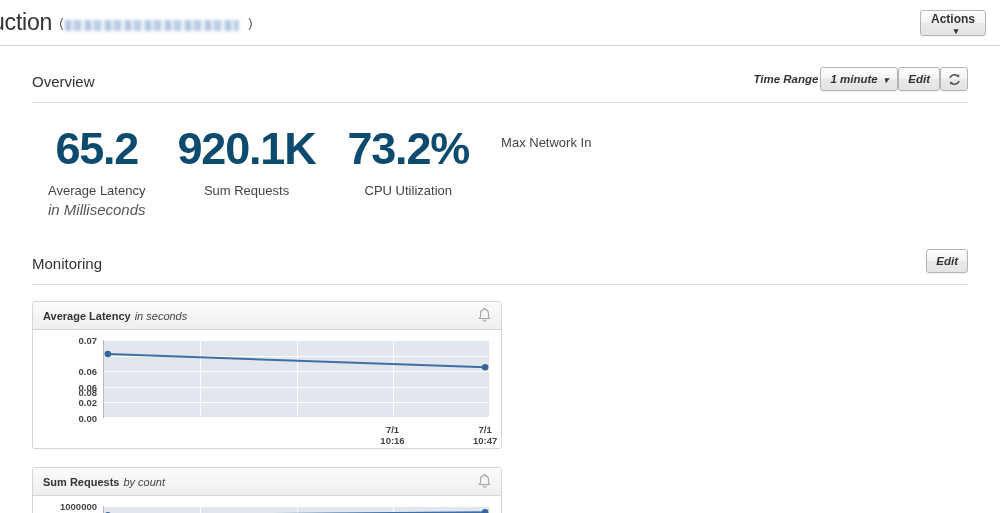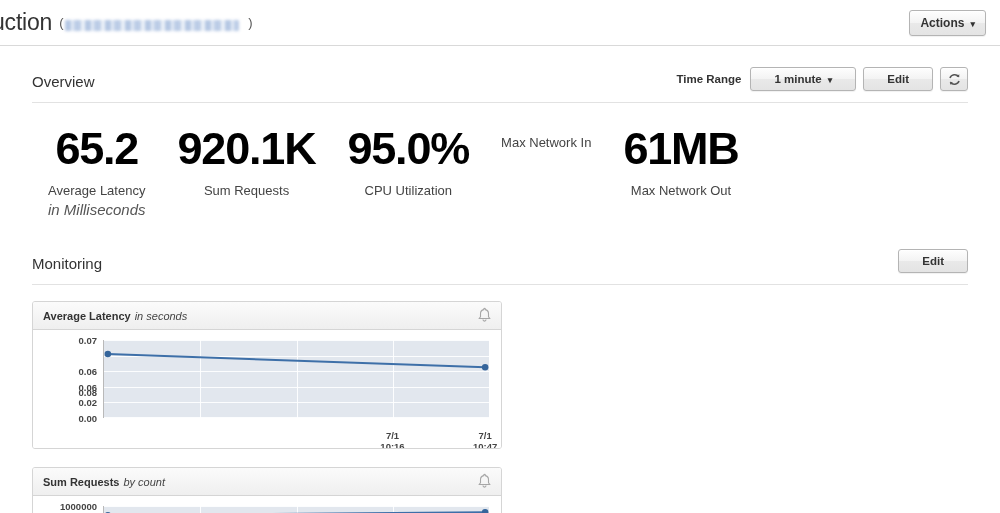--- a/index.html
+++ b/index.html
@@ -57,21 +57,21 @@
     filter: blur(1.6px);
     opacity: 0.85;
   }
 
   
   .btn {
     display: inline-flex;
     align-items: center;
     justify-content: center;
     height: 24px;
-    padding: 0 23px;
+    padding: 0 9px;
     box-sizing: border-box;
     font-size: 11.5px;
     font-weight: bold;
     color: #333;
     background: linear-gradient(to bottom, #fefefe 0%, #f3f3f3 50%, #e9e9e9 51%, #e4e4e4 100%);
     border: 1px solid #b4b4b4;
     border-radius: 3px;
     box-shadow: 0 1px 0 rgba(255,255,255,0.75) inset, 0 1px 1px rgba(0,0,0,0.06);
     cursor: pointer;
     white-space: nowrap;
@@ -84,20 +84,21 @@
     transform: translateY(1px);
   }
   .btn-icon { width: 28px; padding: 0; }
   .actions-btn {
     position: absolute;
     right: 14px;
     top: 10px;
     height: 26px;
     padding: 0 10px;
     font-size: 12px;
+    flex-direction: column;
   }
 
   
   .content { padding: 0 32px; box-sizing: border-box; }
 
   .section-head {
     position: relative;
     display: flex;
     align-items: center;
     height: 42px;
@@ -108,41 +109,41 @@
     font-size: 15px;
     color: #333;
     font-weight: 400;
   }
   .section-tools {
     position: absolute;
     right: 0;
     top: 7px;
     display: flex;
     align-items: center;
-    gap: 7px;
+    font-style: italic;
   }
   .tool-label {
     font-size: 11.5px;
     font-weight: bold;
     color: #333;
     margin-right: 2px;
   }
 
   
   .metrics {
     display: flex;
     align-items: flex-start;
     padding: 22px 0 10px 0;
   }
   .metric { text-align: center; padding: 0 16px; }
   .metric-value {
     font-size: 45px;
     line-height: 48px;
     font-weight: bold;
-    color: #000000;
+    color: #0c4a6e;
     letter-spacing: -1.2px;
   }
   .metric-label {
     margin-top: 10px;
     font-size: 13px;
     color: #444;
   }
   .metric-sub {
     margin-top: 3px;
     font-size: 15px;
@@ -235,21 +236,21 @@
     position: absolute;
     top: 0; bottom: 0;
     width: 1px;
     background: rgba(255,255,255,0.9);
   }
   .plot svg { position: absolute; inset: 0; width: 100%; height: 100%; overflow: visible; }
   .x-labels {
     position: absolute;
     left: 60px;
     right: 2px;
-    top: 90px;
+    top: 84px;
     height: 24px;
   }
   .x-label {
     position: absolute;
     text-align: center;
     font-size: 9.5px;
     font-weight: bold;
     color: #444;
     line-height: 11px;
     transform: translateX(-50%);
@@ -300,31 +301,26 @@
         <div class="metric-value">65.2</div>
         <div class="metric-label">Average Latency</div>
         <div class="metric-sub">in Milliseconds</div>
       </div>
       <div class="metric">
         <div class="metric-value">920.1K</div>
         <div class="metric-label">Sum Requests</div>
         <div class="metric-sub"></div>
       </div>
       <div class="metric">
-        <div class="metric-value">95.0%</div>
+        <div class="metric-value">73.2%</div>
         <div class="metric-label">CPU Utilization</div>
         <div class="metric-sub"></div>
       </div>
       <div class="metric">
         <div class="metric-label">Max Network In</div>
-        <div class="metric-sub"></div>
-      </div>
-      <div class="metric">
-        <div class="metric-value">61MB</div>
-        <div class="metric-label">Max Network Out</div>
         <div class="metric-sub"></div>
       </div>
     </div>
 
     <div class="section-head">
       <div class="section-title">Monitoring</div>
       <div class="section-tools">
         <div class="btn">
           <span>Edit</span>
         </div>

